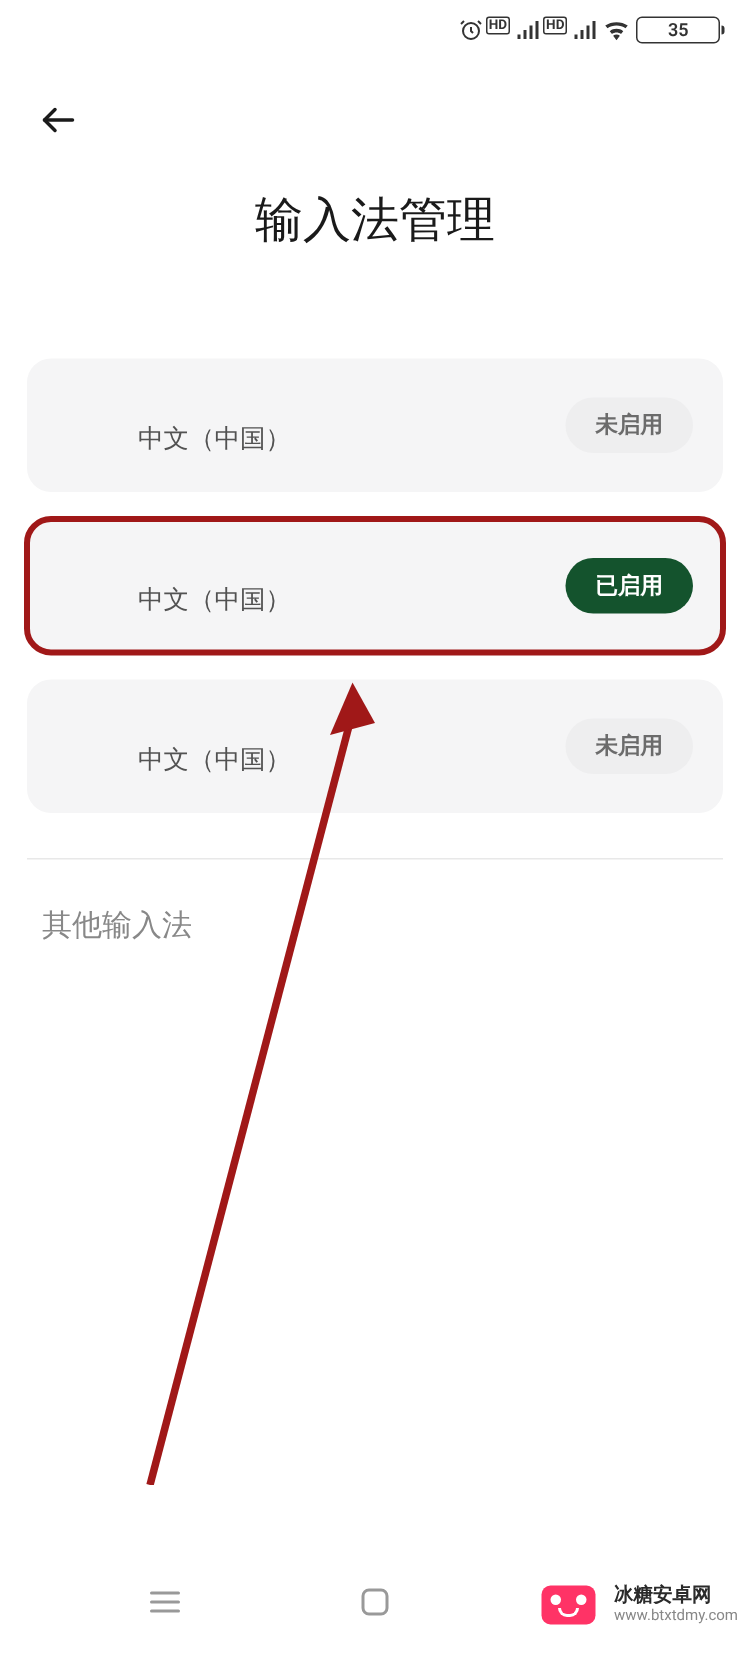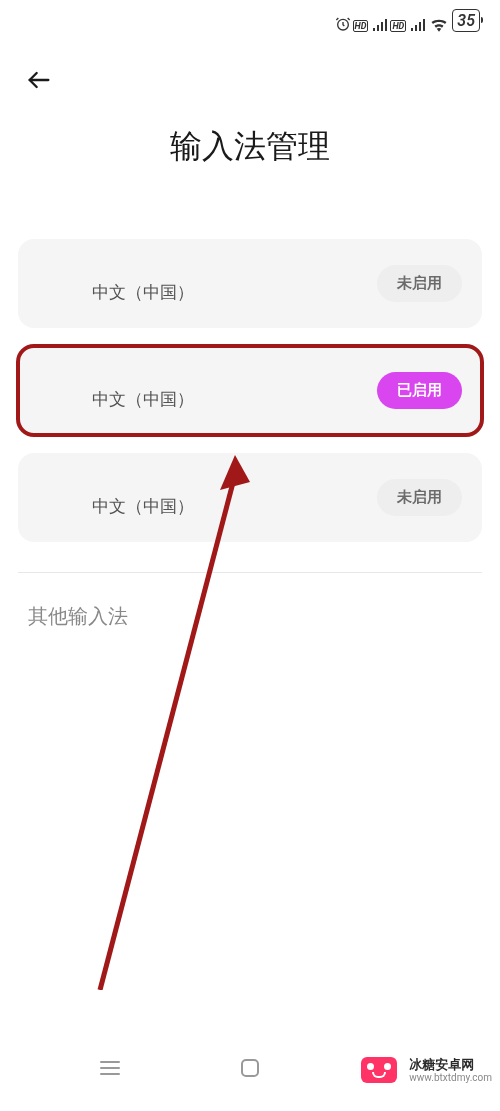--- a/index.html
+++ b/index.html
@@ -18,45 +18,44 @@
     .status-bar {
       height: 40px;
       display: flex;
       justify-content: flex-end;
       align-items: center;
       padding: 0 20px;
       gap: 6px;
     }
     .status-icons {
       display: flex;
-      align-items: flex-end;
+      align-items: center;
       gap: 4px;
       color: #333;
-      font-style: italic;
     }
     .alarm-icon svg, .signal-icon svg, .wifi-icon svg {
       display: block;
     }
     .hd-text {
       font-size: 9px;
       font-weight: bold;
       border: 1px solid #333;
       border-radius: 2px;
       padding: 0 1px;
       line-height: 10px;
       margin-left: -2px;
       margin-top: -6px;
     }
     .battery {
       display: flex;
       align-items: center;
       border: 1.5px solid #333;
       border-radius: 4px;
-      padding: 1px 4px;
-      font-size: 16px;
+      padding: 1px 20px;
+      font-size: 12px;
       font-weight: 600;
       position: relative;
     }
     .battery::after {
       content: '';
       position: absolute;
       right: -4px;
       top: 50%;
       transform: translateY(-50%);
       width: 2px;
@@ -116,21 +115,21 @@
       border-radius: 22px;
       font-size: 15px;
       font-weight: 700;
       cursor: pointer;
     }
     .ime-status.inactive {
       background: #eeeeef;
       color: #6b6b6b;
     }
     .ime-status.active {
-      background: #d946ef;
+      background: #14532d;
       color: #ffffff;
     }
     .section-divider {
       height: 1px;
       background: #e8e8e8;
       margin: 30px 18px 20px 18px;
     }
     .section-label {
       padding: 10px 28px;
       font-size: 20px;
@@ -160,21 +159,21 @@
       position: absolute;
       left: 60px;
       top: 430px;
       pointer-events: none;
     }
     .watermark {
       position: absolute;
       right: 0;
       bottom: 24px;
       display: flex;
-      align-items: flex-end;
+      align-items: center;
       gap: 12px;
       padding: 4px 8px;
     }
     .watermark-icon {
       width: 36px;
       height: 26px;
       background: #ff3366;
       border-radius: 6px;
       position: relative;
     }

